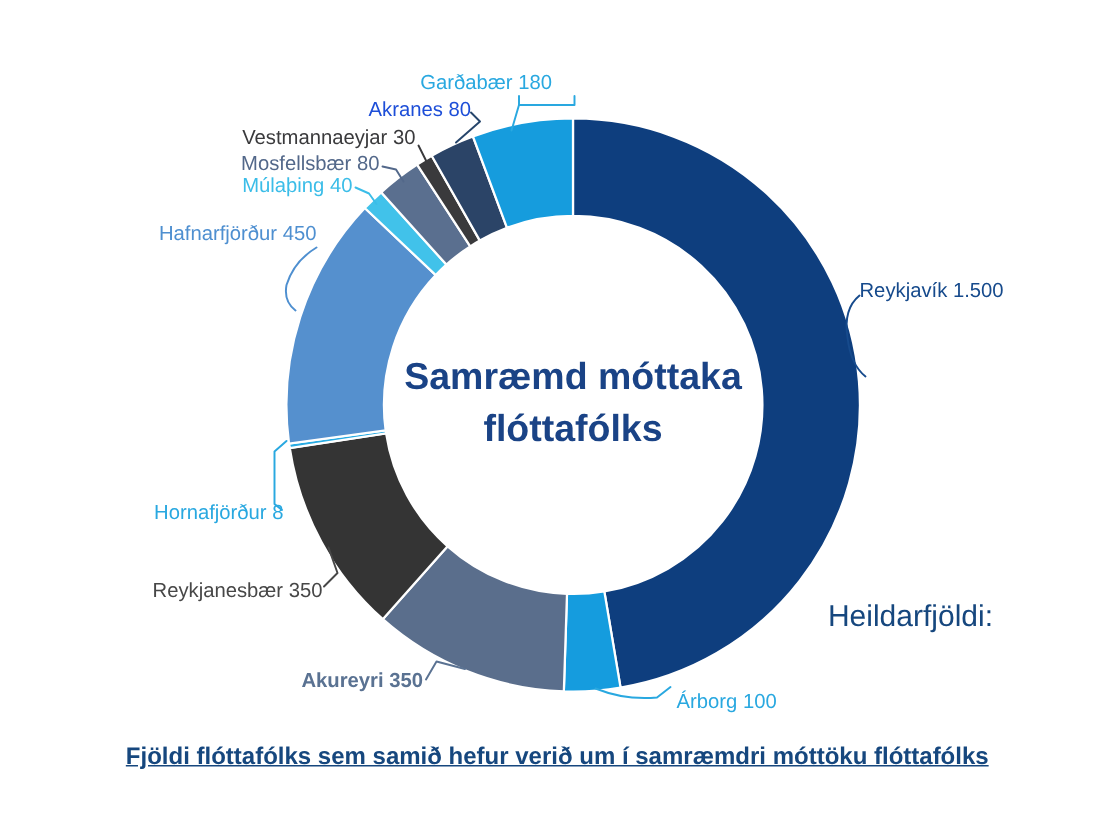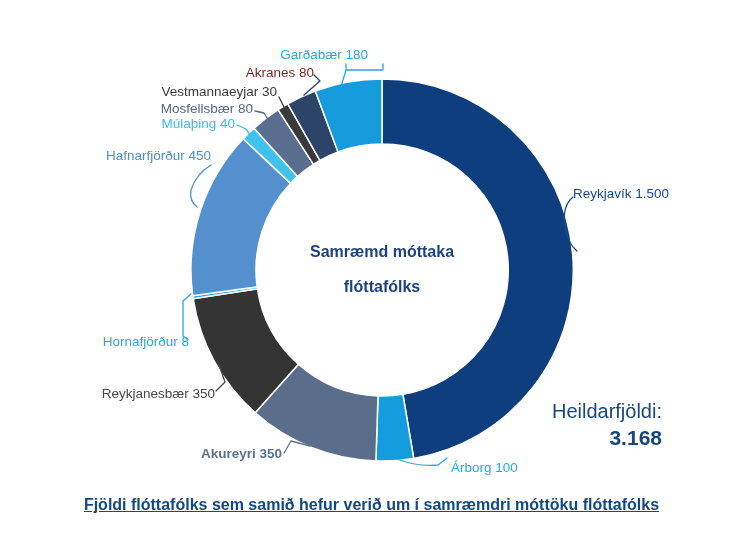--- a/index.html
+++ b/index.html
@@ -18,21 +18,21 @@
   .lbl-3{right:528px;top:386px;text-align:right;}
   .lbl-4{right:554px;top:334px;text-align:center;}
   .lbl-5{right:532px;top:148px;text-align:right;}
   .lbl-6{right:508px;top:116px;text-align:right;}
   .lbl-7{right:490px;top:101px;text-align:right;}
   .lbl-8{right:466px;top:84px;text-align:right;}
   .lbl-9{right:429px;top:65px;text-align:right;}
   .lbl-10{right:375px;top:47px;text-align:right;}
   .center-title{
     position:absolute;left:382px;top:234px;transform:translateX(-50%);
-    text-align:center;font-weight:bold;font-size:16px;line-height:35px;white-space:nowrap;
+    text-align:center;font-weight:bold;font-size:25px;line-height:35px;white-space:nowrap;
   }
   .total{position:absolute;right:81px;top:402px;text-align:right;}
   .total-label{font-size:20px;line-height:19px;}
   .total-value{font-size:21px;font-weight:bold;line-height:24px;margin-top:5px;}
   .caption{
     position:absolute;left:0;right:0;top:496px;text-align:center;
     font-size:16px;font-weight:bold;white-space:nowrap;
   }
 </style>
 </head>
@@ -71,28 +71,27 @@
 
   <div class="slice-label lbl-0" style="color: rgb(22, 74, 140);">Reykjavík 1.500</div>
   <div class="slice-label lbl-1" style="color: rgb(41, 168, 224);">Árborg 100</div>
   <div class="slice-label lbl-2" style="color: rgb(90, 114, 146);">Akureyri 350</div>
   <div class="slice-label lbl-3" style="color: rgb(71, 71, 71);">Reykjanesbær 350</div>
   <div class="slice-label lbl-4" style="color: rgb(41, 168, 224);">Hornafjörður 8</div>
   <div class="slice-label lbl-5" style="color: rgb(78, 143, 208);">Hafnarfjörður 450</div>
   <div class="slice-label lbl-6" style="color: rgb(59, 189, 232);">Múlaþing 40</div>
   <div class="slice-label lbl-7" style="color: rgb(83, 104, 138);">Mosfellsbær 80</div>
   <div class="slice-label lbl-8" style="color: rgb(58, 58, 60);">Vestmannaeyjar 30</div>
-  <div class="slice-label lbl-9" style="color: #7f1d1d;">Akranes 80</div>
+  <div class="slice-label lbl-9" style="color: #1d4ed8;">Akranes 80</div>
   <div class="slice-label lbl-10" style="color: rgb(41, 168, 224);">Garðabær 180</div>
 
   <div class="center-title" style="color: rgb(26, 67, 134);">
     <div>Samræmd móttaka</div>
     <div>flóttafólks</div>
   </div>
 
   <div class="total" style="color: rgb(22, 71, 126);">
     <div class="total-label">Heildarfjöldi:</div>
-    <div class="total-value">3.168</div>
   </div>
 
   <div class="caption" style="color: rgb(22, 71, 126); text-decoration: underline;">Fjöldi flóttafólks sem samið hefur verið um í samræmdri móttöku flóttafólks</div>
 
 </div>
 
 </body></html>

